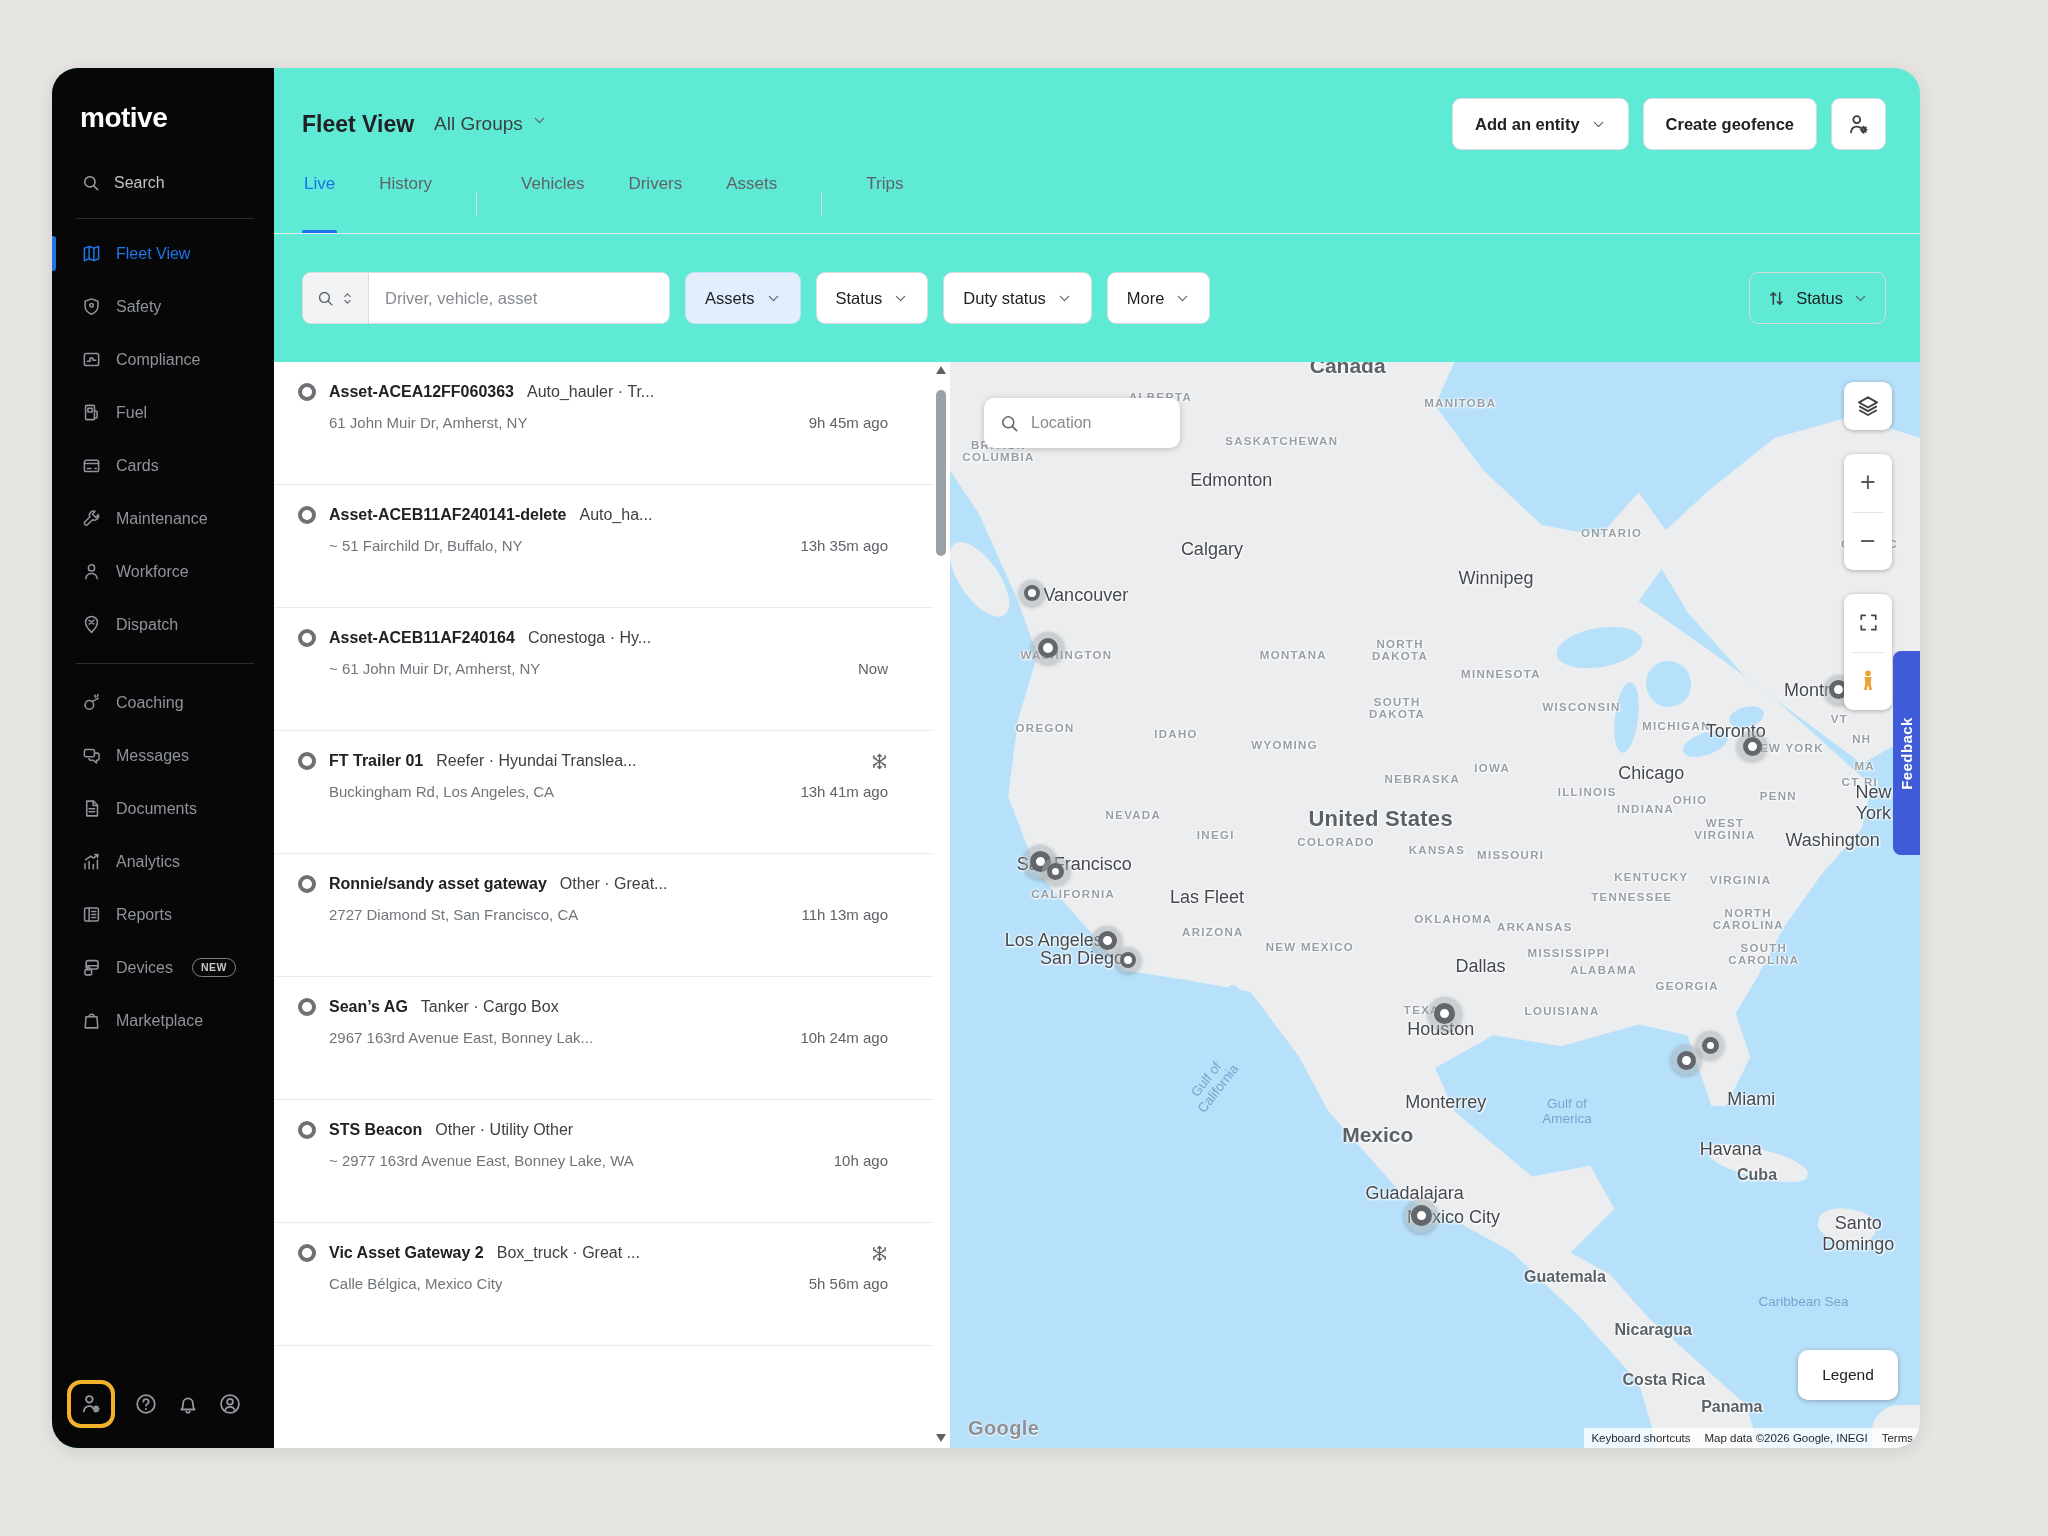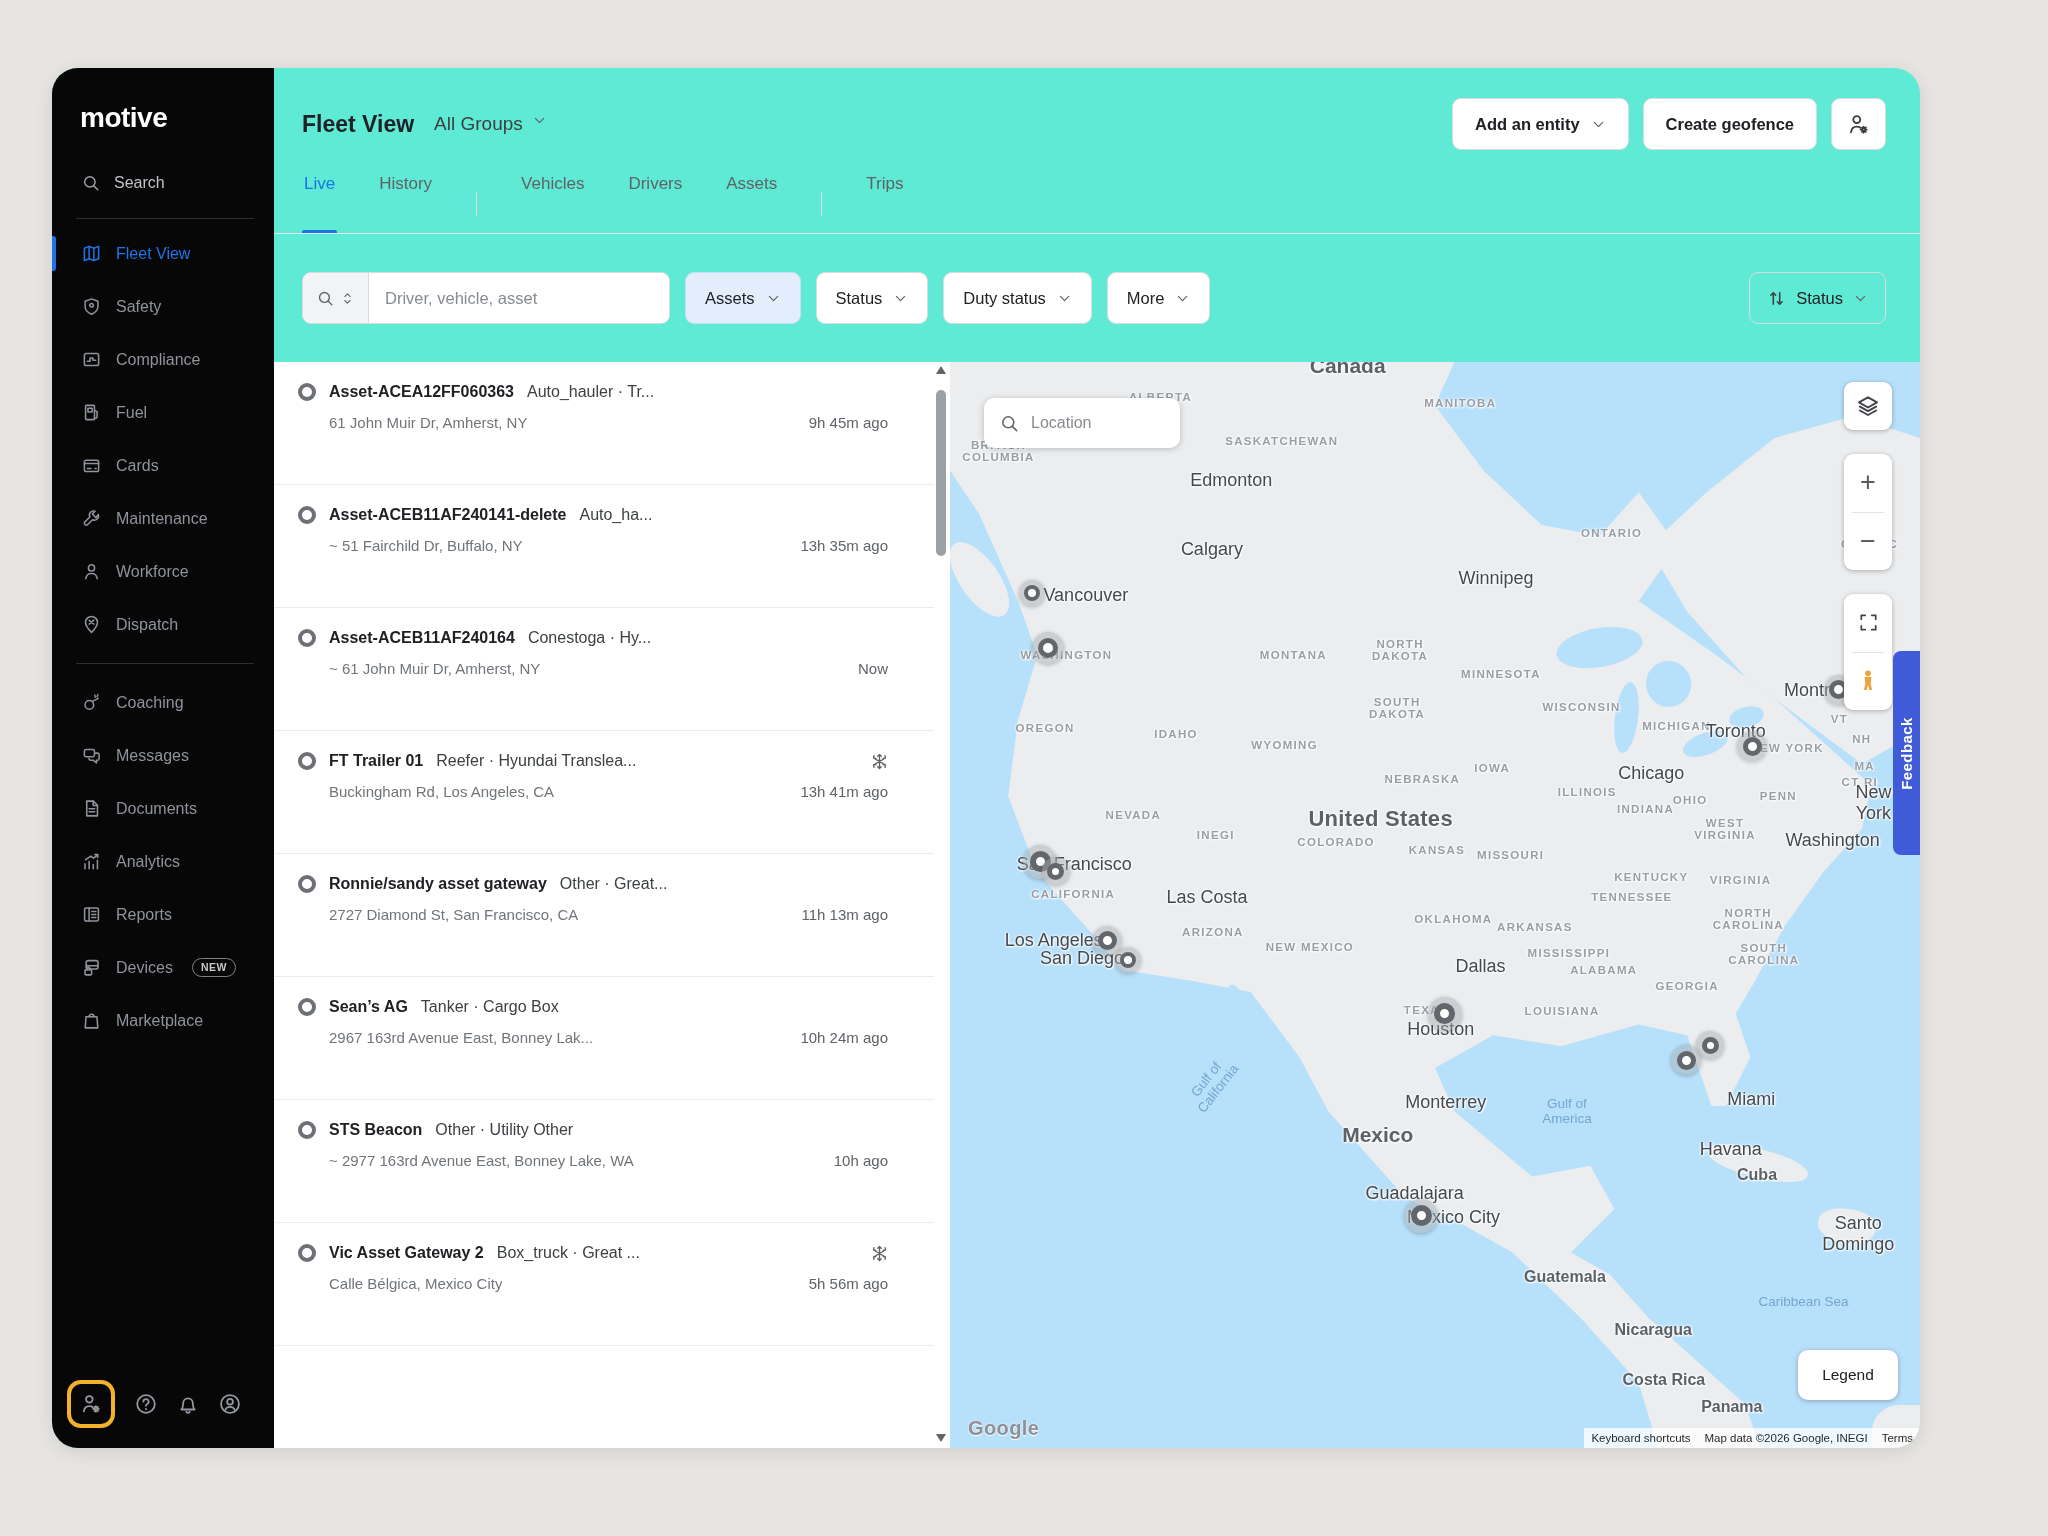--- a/index.html
+++ b/index.html
@@ -671,21 +671,21 @@
 VIRGINIA</div>
             <div class="mlabel m-state" style="left: 27.4%; top: 43.6%;">INEGI</div>
             <div class="mlabel m-state" style="left: 39.8%; top: 44.2%;">COLORADO</div>
             <div class="mlabel m-city" style="left: 91%; top: 44%;">Washington</div>
             <div class="mlabel m-state" style="left: 50.2%; top: 44.9%;">KANSAS</div>
             <div class="mlabel m-state" style="left: 57.8%; top: 45.4%;">MISSOURI</div>
             <div class="mlabel m-city" style="left: 12.8%; top: 46.2%;">San Francisco</div>
             <div class="mlabel m-state" style="left: 72.3%; top: 47.4%;">KENTUCKY</div>
             <div class="mlabel m-state" style="left: 81.5%; top: 47.7%;">VIRGINIA</div>
             <div class="mlabel m-state" style="left: 12.7%; top: 49%;">CALIFORNIA</div>
-            <div class="mlabel m-city" style="left: 26.5%; top: 49.3%;">Las Costa</div>
+            <div class="mlabel m-city" style="left: 26.5%; top: 49.3%;">Las Fleet</div>
             <div class="mlabel m-state" style="left: 70.3%; top: 49.3%;">TENNESSEE</div>
             <div class="mlabel m-state" style="left: 51.9%; top: 51.3%;">OKLAHOMA</div>
             <div class="mlabel m-state" style="left: 82.3%; top: 51.3%;">NORTH
 CAROLINA</div>
             <div class="mlabel m-state" style="left: 60.3%; top: 52%;">ARKANSAS</div>
             <div class="mlabel m-state" style="left: 27.1%; top: 52.5%;">ARIZONA</div>
             <div class="mlabel m-city" style="left: 10.7%; top: 53.2%;">Los Angeles</div>
             <div class="mlabel m-state" style="left: 37.1%; top: 53.9%;">NEW MEXICO</div>
             <div class="mlabel m-state" style="left: 63.8%; top: 54.4%;">MISSISSIPPI</div>
             <div class="mlabel m-state" style="left: 83.9%; top: 54.5%;">SOUTH

